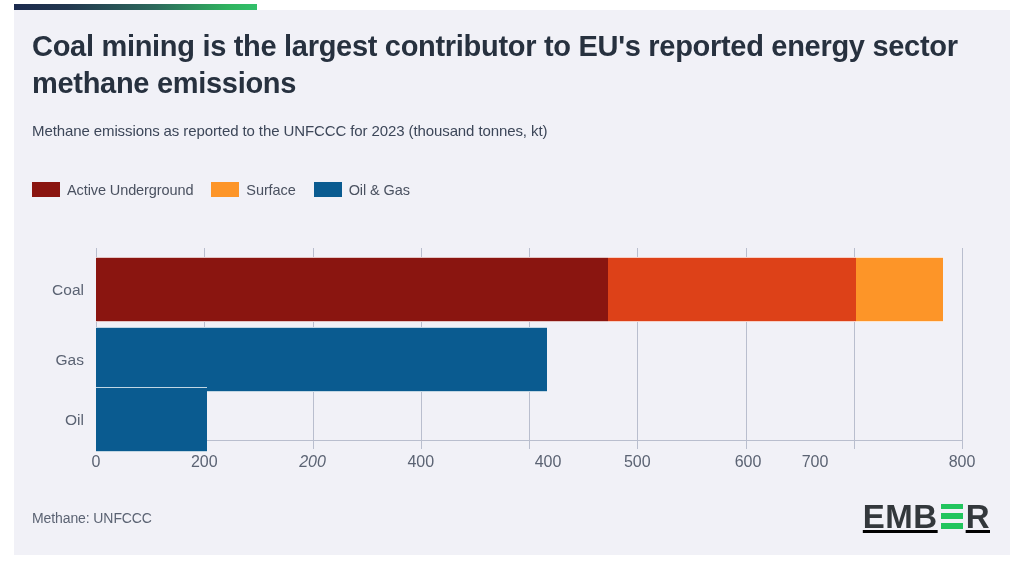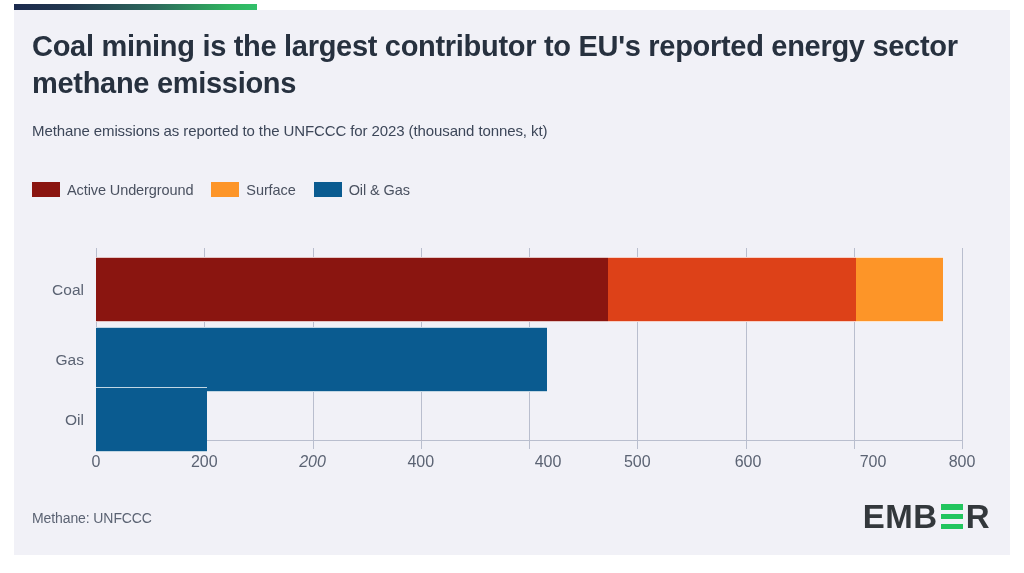--- a/index.html
+++ b/index.html
@@ -128,22 +128,23 @@
     left: 18px; top: 500px;
     font-size: 14px;
     color: #5b6373;
     letter-spacing: -0.1px;
   }
 
   #logo {
     position: absolute;
     right: 20px; top: 489px;
     display: flex;
-    align-items: flex-end;
+    align-items: center;
     height: 34px;
+    text-decoration: underline;
   }
   .logo-text {
     font-size: 33px;
     font-weight: bold;
     color: #33383c;
     letter-spacing: 0.5px;
     line-height: 1;
     display: flex;
     align-items: center;
   }
@@ -220,21 +221,21 @@
           </div>
         </div>
       <div id="ticks">
           <div class="tick-label" style="left: 0px;">0</div>
           <div class="tick-label" style="left: 108.25px;">200</div>
           <div class="tick-label" style="left: 216.5px; font-style: italic;">200</div>
           <div class="tick-label" style="left: 324.75px;">400</div>
           <div class="tick-label" style="left: 452px;">400</div>
           <div class="tick-label" style="left: 541.25px; text-align: right;">500</div>
           <div class="tick-label" style="left: 652px;">600</div>
-          <div class="tick-label" style="left: 777px;">700</div>
+          <div class="tick-label" style="left: 719px;">700</div>
           <div class="tick-label" style="left: 866px;">800</div>
         </div>
     </div>
   </div>
 
   <div id="source">Methane: UNFCCC</div>
 
   <div id="logo">
     <span class="logo-text">
       <span>EMB</span>

